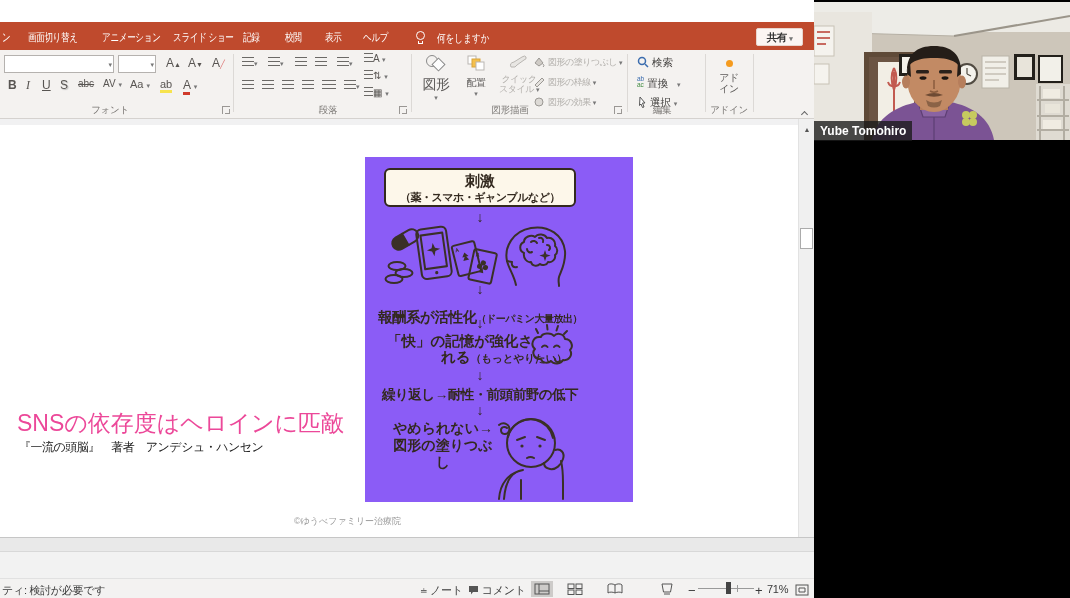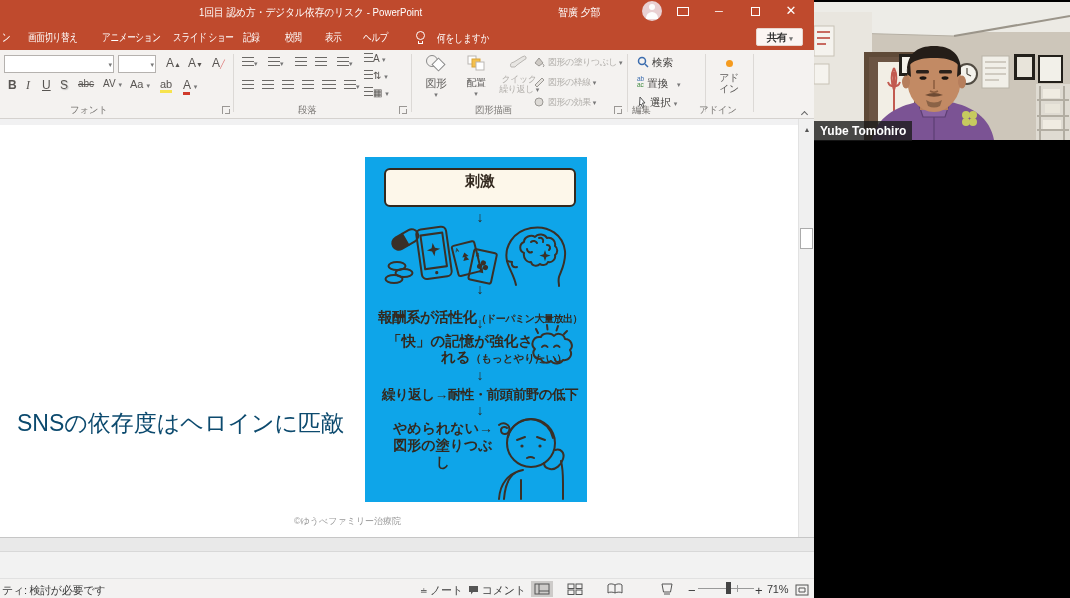--- a/index.html
+++ b/index.html
@@ -27,40 +27,40 @@
 .rtab { position:absolute; top:8px; color:#fff; font-size:11px; letter-spacing:-0.5px; white-space:nowrap; transform:scale(0.78,1); transform-origin:left top; }
 #tellme-bulb { position:absolute; left:415px; top:9px; width:12px; height:14px; }
 #tellme-bulb .bulb { position:absolute; left:1px; top:0; width:9px; height:9px; border:1px solid #fff; border-radius:50%; }
 #tellme-bulb .base { position:absolute; left:3px; top:10px; width:5px; height:3px; border-bottom:1px solid #fff; border-left:1px solid #fff; border-right:1px solid #fff; }
 #tellme-text { position:absolute; left:437px; top:9px; color:#fff; font-size:11px; transform:scale(0.78,1); transform-origin:left top; }
 #share-btn { position:absolute; left:756px; top:6px; width:47px; height:18px; background:#fbf5f2; border:1px solid #e8d5cd; border-radius:2px; font-size:10.5px; font-weight:bold; color:#333; text-align:center; line-height:16px; letter-spacing:-0.5px; }
 
 
 #ribbon { position:absolute; left:0; top:50px; width:814px; height:69px; background:#f4f2f0; border-bottom:1px solid #d5d2cf; color:#5c5a58; }
 .rb-sep { position:absolute; top:4px; width:1px; height:58px; background:#dcd9d6; }
-.grp-label { position:absolute; top:54px; font-size:9.5px; color:#7a7774; letter-spacing:-0.3px; }
+.grp-label { position:absolute; top:54px; font-size:9.5px; color:#7a7774; text-align:center; letter-spacing:-0.3px; }
 .launcher { position:absolute; top:56px; width:8px; height:8px; border-left:1px solid #9a9794; border-top:1px solid #9a9794; }
 .launcher:after { content:""; position:absolute; left:2px; top:2px; width:4px; height:4px; border-right:1px solid #9a9794; border-bottom:1px solid #9a9794; }
 .combo { position:absolute; height:18px; background:#fff; border:1px solid #b5b2af; }
 .combo .da { position:absolute; right:1px; top:5px; font-size:7px; color:#777; }
 .ricon { position:absolute; font-size:12px; color:#585552; }
 .da2 { font-size:7px; color:#777; }
 .lines-icon { display:inline-block; width:12px; height:9px; background:repeating-linear-gradient(to bottom,#6b6966 0 1px,transparent 1px 4px); }
 .grayed { color:#b3b0ac; }
 
 
 #canvas { position:absolute; left:0; top:119px; width:814px; height:418px; background:#fff; }
 #canvas .topstrip { position:absolute; left:0; top:0; width:814px; height:6px; background:#f1f1f2; }
 #slide-title { position:absolute; left:74px; top:52px; font-size:38px; color:#111; letter-spacing:4px; }
-#sns-line { position:absolute; left:17px; top:289px; font-size:23px; color:#0c4a6e; }
+#sns-line { position:absolute; left:17px; top:289px; font-size:23px; color:#ec4899; }
 #book-line { position:absolute; left:19px; top:320px; font-size:12px; color:#222; letter-spacing:-0.5px;}
 #credit { position:absolute; left:294px; top:396px; font-size:9px; color:#999; }
 
 
-#diagram { position:absolute; left:365px; top:38px; width:222px; height:345px; background:#0ea5e9; color:#33291f;padding-left:20px; }
+#diagram { position:absolute; left:365px; top:38px; width:268px; height:345px; background:#8b5cf6; color:#33291f;padding-left:20px; }
 #stim-box { position:absolute; left:19px; top:11px; width:192px; height:39px; border:2px solid #33291f; border-radius:6px; background:#fdf7ea; text-align:center; }
 #stim-title { font-size:15px; font-weight:bold; margin-top:2px; }
 #stim-sub { font-size:11px; font-weight:bold; margin-top:-1px; letter-spacing:-0.5px; }
 .darr { position:absolute; left:0; width:230px; text-align:center; font-size:14px; font-weight:bold; color:#33291f; }
 #step2 { position:absolute; left:0; top:151px; width:230px; text-align:center; white-space:nowrap; font-size:14.5px; font-weight:bold; letter-spacing:-0.5px; }
 #step2 .sub { font-size:10px; }
 #step3 { position:absolute; left:22px; top:176px; font-size:14.5px; font-weight:bold; line-height:16px; }
 #step3 .l2 { margin-left:54px; }
 #step3 .sub { font-size:10.5px; }
 #step4 { position:absolute; left:0; top:229px; width:230px; text-align:center; font-size:13.5px; font-weight:bold; white-space:nowrap; letter-spacing:-0.5px; }
@@ -96,32 +96,20 @@
 #scene svg { filter: blur(0.4px); }
 #name-label { position:absolute; left:0px; top:121px; height:20px; background:rgba(25,25,25,0.78); color:#fff; font-size:12px; font-weight:bold; line-height:20px; padding:0 6px; }
 </style>
 </head>
 <body>
 
 <div id="stage">
 
   <div id="ppt">
 
-    <div id="titlebar">
-      <div id="title-text">1回目  認め方・デジタル依存のリスク  -  PowerPoint</div>
-      <div id="user-name">智廣 夕部</div>
-      <div id="avatar">
-          <div class="p-head"></div>
-          <div class="p-body"></div>
-        </div>
-      <div id="btn-ribbonopts" class="winbtn"><span class="bx"></span></div>
-      <div id="btn-min" class="winbtn">─</div>
-      <div id="btn-restore" class="winbtn"><span class="bx"></span></div>
-      <div id="btn-close" class="winbtn">✕</div>
-    </div>
 
     <div id="tabrow">
       <div class="rtab" style="left:2px">ン</div>
       <div class="rtab" style="left:28px">画面切り替え</div>
       <div class="rtab" style="left:102px">アニメーション</div>
       <div class="rtab" style="left:173px">スライド ショー</div>
       <div class="rtab" style="left:243px">記録</div>
       <div class="rtab" style="left:285px">校閲</div>
       <div class="rtab" style="left:325px">表示</div>
       <div class="rtab" style="left:363px">ヘルプ</div>
@@ -173,37 +161,37 @@
       <div class="ricon" style="left:344px; top:28px;"><span class="lines-icon"></span><span class="da2">▾</span></div>
       <div class="grp-label" style="left:298px; width:60px;">段落</div>
       <div class="launcher" style="left:399px;"></div>
       <div class="rb-sep" style="left:411px;"></div>
 
       <div style="position:absolute; left:418px; top:4px; width:36px; text-align:center;">
         <svg width="22" height="18" viewBox="0 0 22 18">
             <circle cx="7" cy="7" r="5.5" fill="none" stroke="#8a8a8a"></circle>
             <rect x="9" y="6" width="9" height="9" fill="#fdfdfd" stroke="#8a8a8a" transform="rotate(45 13.5 10.5)"></rect>
           </svg>
-        <div style="font-size:11px; letter-spacing:-0.5px;">図形</div>
+        <div style="font-size:14px; letter-spacing:-0.5px;">図形</div>
         <div class="da2">▾</div>
       </div>
       <div style="position:absolute; left:458px; top:4px; width:36px; text-align:center;">
         <svg width="20" height="18" viewBox="0 0 20 18">
             <rect x="2" y="2" width="8" height="8" fill="#fff" stroke="#b9b6b2"></rect>
             <rect x="6" y="5" width="8" height="8" fill="#f5c04c" stroke="#d8a43c"></rect>
             <rect x="10" y="8" width="8" height="8" fill="#fff" stroke="#b9b6b2"></rect>
           </svg>
         <div style="font-size:10px; letter-spacing:-0.5px;">配置</div>
         <div class="da2">▾</div>
       </div>
       <div style="position:absolute; left:498px; top:4px; width:42px; text-align:center;" class="grayed">
         <svg width="22" height="16" viewBox="0 0 22 16">
             <path d="M3,13 Q1,9 6,8 L14,3 Q17,1 18,3 Q19,5 16,6 L9,11 Q8,14 3,13 Z" fill="#e8e6e3" stroke="#b9b6b2"></path>
           </svg>
-        <div style="font-size:9px; line-height:10px; letter-spacing:-0.5px;"><span>クイック</span><br><span>繰り返し</span> <span class="da2">▾</span></div>
+        <div style="font-size:9px; line-height:10px; letter-spacing:-0.5px;"><span>クイック</span><br><span>スタイル</span> <span class="da2">▾</span></div>
       </div>
       <div class="ricon grayed" style="left:533px; top:6px; font-size:9px; letter-spacing:-0.5px;"><svg width="13" height="11" viewBox="0 0 13 11" style="vertical-align:-2px">
             <path d="M2,7 L6,2 L10,7 L6,10 Z" fill="#cfcBc6" stroke="#9b9894"></path>
             <path d="M10,8 q2,2 0,3" stroke="#9b9894" fill="none"></path>
           </svg> <span>図形の塗りつぶし</span> <span class="da2">▾</span></div>
       <div class="ricon grayed" style="left:533px; top:26px; font-size:9px; letter-spacing:-0.5px;"><svg width="13" height="11" viewBox="0 0 13 11" style="vertical-align:-2px">
             <path d="M2,9 L9,2 l2,2 L4,11 Z" fill="#e5e2de" stroke="#9b9894"></path>
           </svg> <span>図形の枠線</span> <span class="da2">▾</span></div>
       <div class="ricon grayed" style="left:533px; top:46px; font-size:9px; letter-spacing:-0.5px;"><svg width="13" height="11" viewBox="0 0 13 11" style="vertical-align:-2px">
             <circle cx="6" cy="6" r="4" fill="#dddad6" stroke="#9b9894"></circle>
@@ -230,25 +218,27 @@
       <div class="grp-label" style="left:699px; width:60px;">アドイン</div>
       <div class="rb-sep" style="left:753px;"></div>
     </div>
     <div id="ribbon-collapse">
         <span class="chev"></span>
       </div>
 
     <div id="canvas">
       <div class="topstrip"></div>
       <div id="sns-line">SNSの依存度はヘロインに匹敵</div>
+      <div id="book-line">『一流の頭脳』　著者　アンデシュ・ハンセン</div>
       <div id="credit">©ゆうべファミリー治療院</div>
 
       <div id="diagram">
         <div id="stim-box">
           <div id="stim-title">刺激</div>
+          <div id="stim-sub">（薬・スマホ・ギャンブルなど）</div>
         </div>
         <div class="darr" style="top:52px;">↓</div>
         <svg style="position:absolute; left:16px; top:66px;" width="200" height="64" viewBox="0 0 200 64">
           <g transform="rotate(-30 24 16)">
             <path d="M24,10 L16.5,10 A6.5,6.5 0 0 0 16.5,23 L24,23 Z" class="inkfill"></path>
             <rect x="10" y="10" width="28" height="13" rx="6.5" class="ink"></rect>
             <line x1="24" y1="10" x2="24" y2="23" class="ink"></line>
           </g>
           <g>
             <ellipse cx="16" cy="43" rx="8.5" ry="4" class="ink" fill="#fbf1e0"></ellipse>

